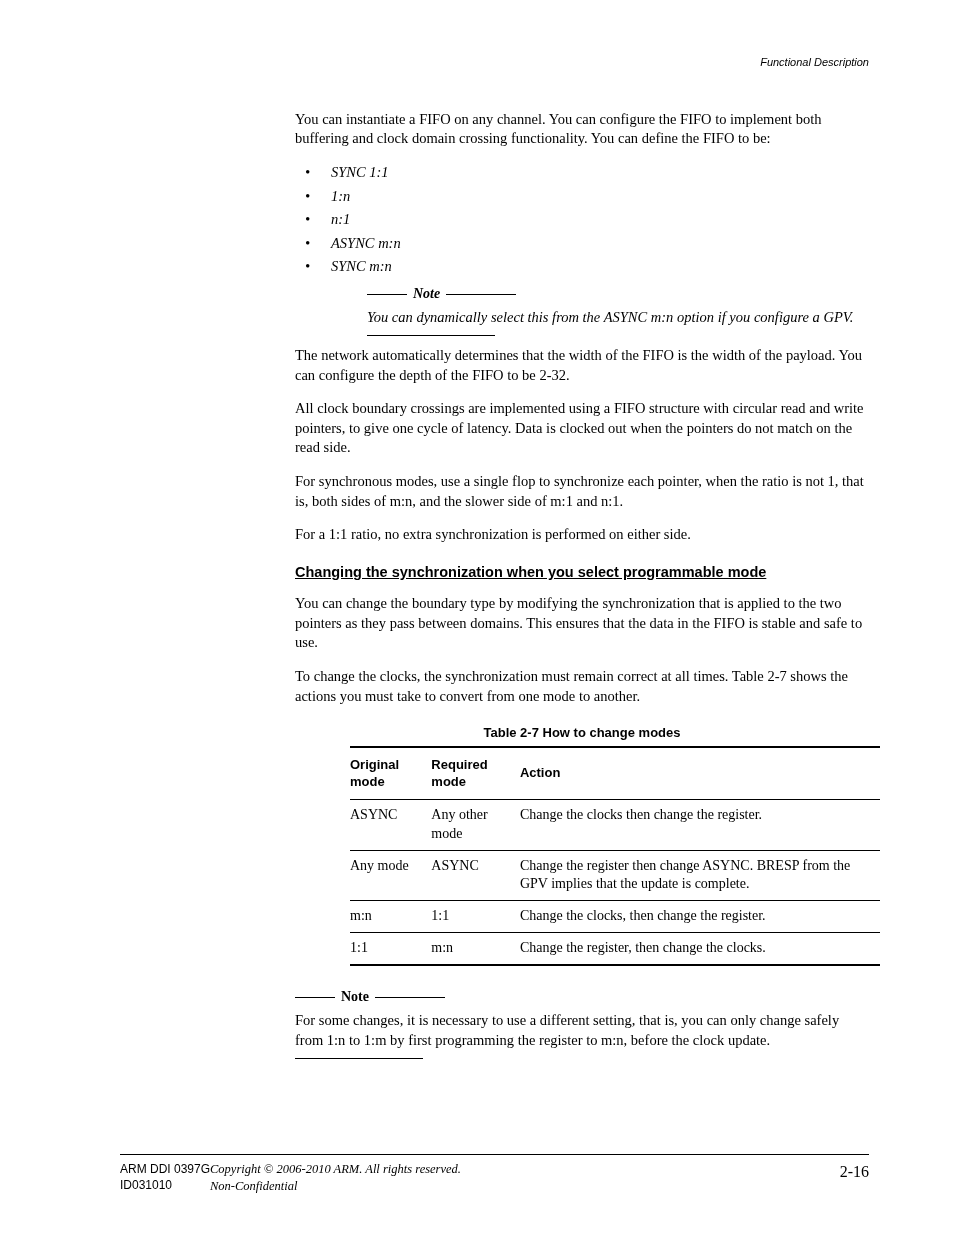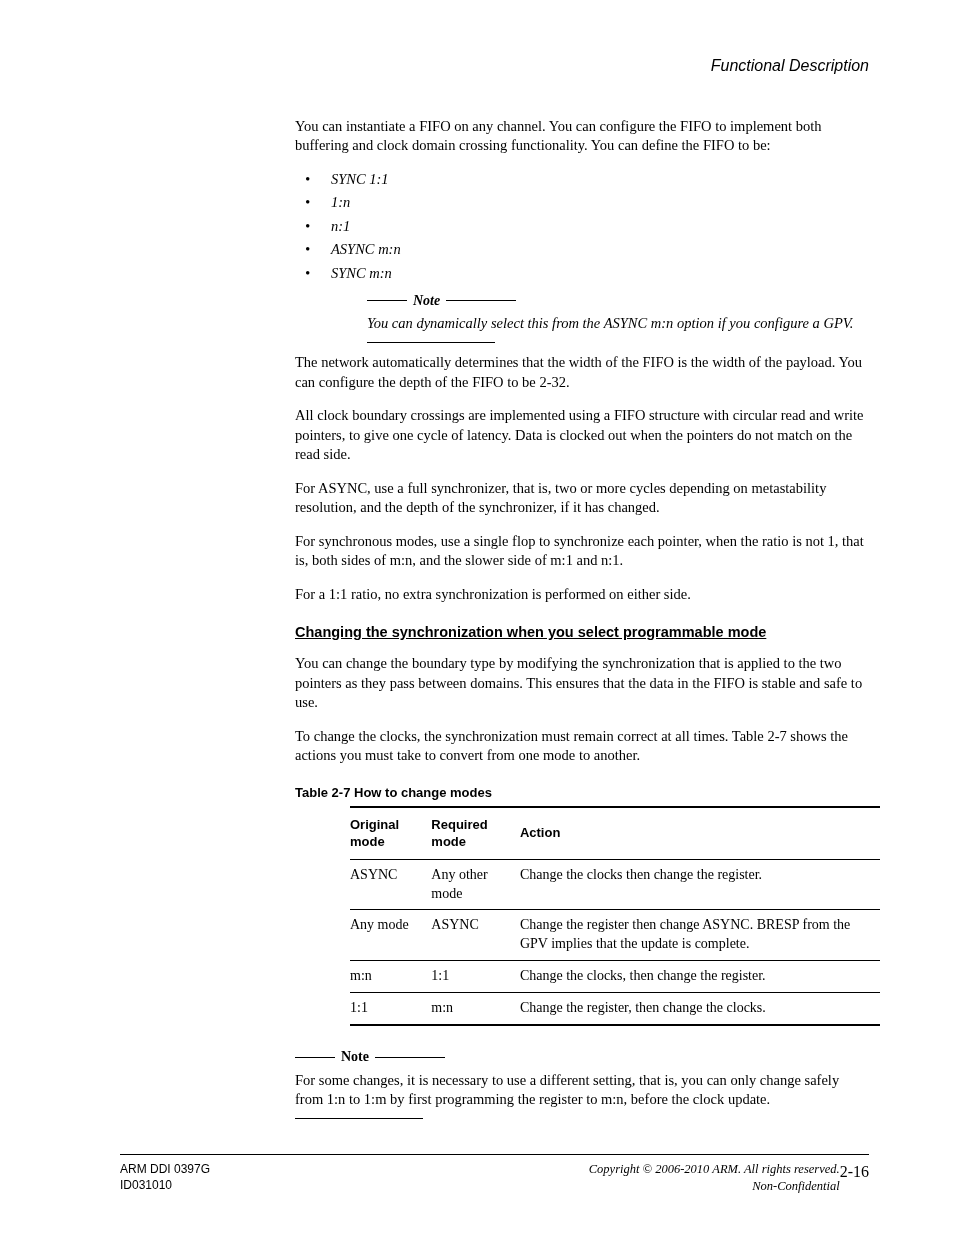--- a/index.html
+++ b/index.html
@@ -11,21 +11,21 @@
     background: #fff;
     width: 954px;
     height: 1235px;
     position: relative;
     padding: 55px 85px 50px 120px;
   }
   .header-running {
     text-align: right;
     font-style: italic;
     font-family: Arial, Helvetica, sans-serif;
-    font-size: 16px;
+    font-size: 11px;
     margin-bottom: 40px;
   }
   .content {
     margin-left: 175px;
   }
   .para { margin-bottom: 14px; }
   ul.bullets {
     list-style: none;
     margin-bottom: 10px;
     font-style: italic;
@@ -76,21 +76,21 @@
     font-family: Arial, Helvetica, sans-serif;
     font-weight: bold;
     font-size: 14.5px;
     margin: 18px 0 12px 0;
     text-decoration: underline;
   }
   .table-caption {
     font-family: Arial, Helvetica, sans-serif;
     font-weight: bold;
     font-size: 13px;
-    text-align: left;
+    text-align: center;
     margin: 18px 0 4px 0;
   }
   table.modes {
     border-collapse: collapse;
     width: 530px;
     margin-left: 55px;
     font-size: 14px;
   }
   table.modes th {
     font-family: Arial, Helvetica, sans-serif;
@@ -115,21 +115,21 @@
     left: 120px;
     right: 85px;
     border-top: 1px solid #000;
     padding-top: 6px;
     font-size: 12.5px;
     display: flex;
     justify-content: space-between;
     align-items: flex-start;
   }
   .footer .left { font-family: Arial, Helvetica, sans-serif; font-size: 12px; }
-  .footer .center { text-align: right; flex: 1; font-style: italic; }
+  .footer .center { text-align: left; flex: 1; font-style: italic; }
   .footer .right { font-family: Liberation Serif, serif; font-size: 16px; }
 </style>
 </head>
 <body>
 
 <div class="header-running">Functional Description</div>
 
 <div class="content">
 
   <p class="para">You can instantiate a FIFO on any channel. You can configure the FIFO to implement both buffering and clock domain crossing functionality. You can define the FIFO to be:</p>
@@ -148,21 +148,20 @@
           <div class="line-after"></div>
         </div>
         <div>You can dynamically select this from the ASYNC m:n option if you configure a GPV.</div>
         <div class="note-foot"></div>
       </div>
     </li>
   </ul>
 
   <p class="para">The network automatically determines that the width of the FIFO is the width of the payload. You can configure the depth of the FIFO to be 2-32.</p>
   <p class="para">All clock boundary crossings are implemented using a FIFO structure with circular read and write pointers, to give one cycle of latency. Data is clocked out when the pointers do not match on the read side.</p>
-  <p class="para">For ASYNC, use a full synchronizer, that is, two or more cycles depending on metastability resolution, and the depth of the synchronizer, if it has changed.</p>
   <p class="para">For synchronous modes, use a single flop to synchronize each pointer, when the ratio is not 1, that is, both sides of m:n, and the slower side of m:1 and n:1.</p>
   <p class="para">For a 1:1 ratio, no extra synchronization is performed on either side.</p>
 
   <h3 class="subhead">Changing the synchronization when you select programmable mode</h3>
 
   <p class="para">You can change the boundary type by modifying the synchronization that is applied to the two pointers as they pass between domains. This ensures that the data in the FIFO is stable and safe to use.</p>
   <p class="para">To change the clocks, the synchronization must remain correct at all times. Table 2-7 shows the actions you must take to convert from one mode to another.</p>
 
   <div class="table-caption">Table 2-7 How to change modes</div>
 

